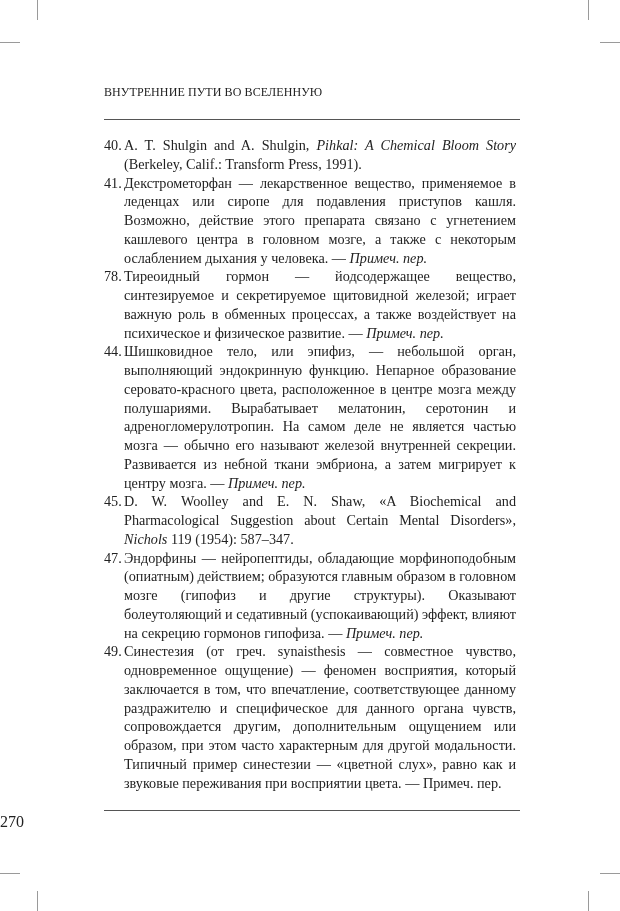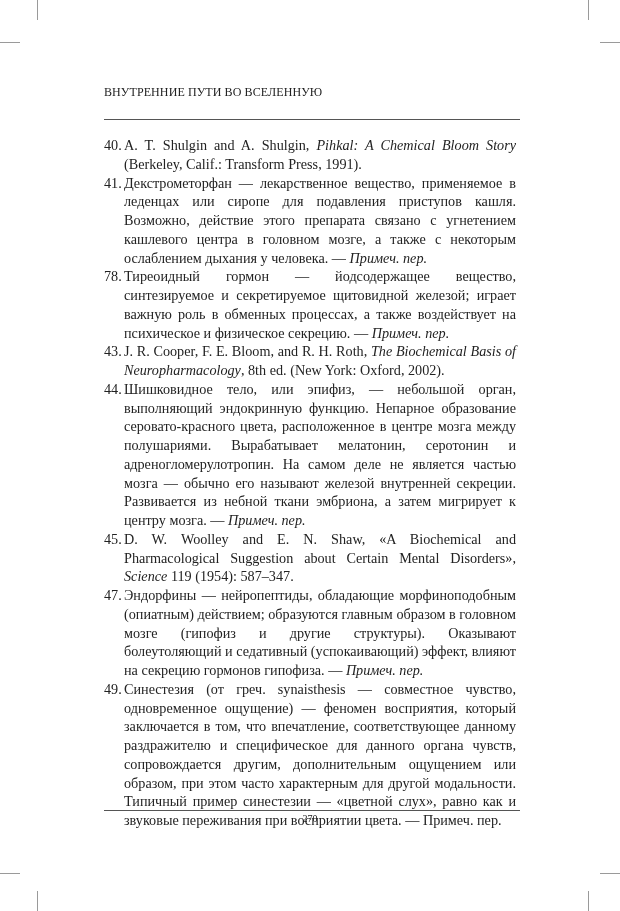--- a/index.html
+++ b/index.html
@@ -10,42 +10,41 @@
   .crop.h { height: 1px; width: 20px; }
   .running-head { position: absolute; left: 104px; top: 85px; font-size: 12px;
                   letter-spacing: 0.1px; color: #222; }
   .head-rule { position: absolute; left: 104px; width: 416px; top: 119px; height: 1px; background: #555; }
   .notes { position: absolute; left: 92px; top: 124px; width: 412px; margin: 12px; padding: 0; list-style: none;
            font-size: 14.2px; line-height: 18.75px; text-align: justify; }
   .note { position: relative; padding-left: 20px; margin: 0; }
   .note .num { position: absolute; left: 0; top: 0; }
   .note i { font-style: italic; }
   .foot-rule { position: absolute; left: 104px; width: 416px; top: 810px; height: 1px; background: #555; }
-  .folio { position: absolute; left: 0; width: 620px; text-align: center; top: 813px; font-size: 10px; color: #222; }
+  .folio { position: absolute; left: 0; width: 620px; text-align: left; top: 813px; font-size: 16px; color: #222; }
 </style>
 </head>
 <body>
 
 <div class="crop v" style="left:37px; top:0;"></div>
 <div class="crop v" style="left:588px; top:0;"></div>
 <div class="crop h" style="left:0; top:42px;"></div>
 <div class="crop h" style="left:600px; top:42px;"></div>
 <div class="crop h" style="left:0; top:873px;"></div>
 <div class="crop h" style="left:600px; top:873px;"></div>
 <div class="crop v" style="left:37px; top:891px;"></div>
 <div class="crop v" style="left:588px; top:891px;"></div>
 
 <div class="running-head">ВНУТРЕННИЕ ПУТИ ВО ВСЕЛЕННУЮ</div>
 <div class="head-rule"></div>
 
 <ol class="notes" id="notes">
     <li class="note"><span class="num">40.</span><span><span>A. T. Shulgin and A. Shulgin, </span><i>Pihkal: A Chemical Bloom Story</i><span> (Berkeley, Calif.: Transform Press, 1991).</span></span></li>
     <li class="note"><span class="num">41.</span><span><span>Декстрометорфан — лекарственное вещество, применяемое в леденцах или сиропе для подавления приступов кашля. Возможно, действие этого препарата связано с угнетением кашлевого центра в головном мозге, а также с некоторым ослаблением дыхания у человека. — </span><i>Примеч. пер.</i></span></li>
-    <li class="note"><span class="num">78.</span><span><span>Тиреоидный гормон — йодсодержащее вещество, синтезируемое и секретируемое щитовидной железой; играет важную роль в обменных процессах, а также воздействует на психическое и физическое секрецию. — </span><i>Примеч. пер.</i></span></li>
-    <li class="note"><span class="num">43.</span><span><span>J. R. Cooper, F. E. Bloom, and R. H. Roth, </span><i>The Biochemical Basis of Neuropharmacology</i><span>, 8th ed. (New York: Oxford, 2002).</span></span></li>
+    <li class="note"><span class="num">78.</span><span><span>Тиреоидный гормон — йодсодержащее вещество, синтезируемое и секретируемое щитовидной железой; играет важную роль в обменных процессах, а также воздействует на психическое и физическое развитие. — </span><i>Примеч. пер.</i></span></li>
     <li class="note"><span class="num">44.</span><span><span>Шишковидное тело, или эпифиз, — небольшой орган, выполняющий эндокринную функцию. Непарное образование серовато-красного цвета, расположенное в центре мозга между полушариями. Вырабатывает мелатонин, серотонин и адреногломерулотропин. На самом деле не является частью мозга — обычно его называют железой внутренней секреции. Развивается из небной ткани эмбриона, а затем мигрирует к центру мозга. — </span><i>Примеч. пер.</i></span></li>
-    <li class="note"><span class="num">45.</span><span><span>D. W. Woolley and E. N. Shaw, «A Biochemical and Pharmacological Suggestion about Certain Mental Disorders», </span><i>Science</i><span> 119 (1954): 587–347.</span></span></li>
+    <li class="note"><span class="num">45.</span><span><span>D. W. Woolley and E. N. Shaw, «A Biochemical and Pharmacological Suggestion about Certain Mental Disorders», </span><i>Nichols</i><span> 119 (1954): 587–347.</span></span></li>
     <li class="note"><span class="num">47.</span><span><span>Эндорфины — нейропептиды, обладающие морфиноподобным (опиатным) действием; образуются главным образом в головном мозге (гипофиз и другие структуры). Оказывают болеутоляющий и седативный (успокаивающий) эффект, влияют на секрецию гормонов гипофиза. — </span><i>Примеч. пер.</i></span></li>
     <li class="note"><span class="num">49.</span><span><span>Синестезия (от греч. synaisthesis — совместное чувство, одновременное ощущение) — феномен восприятия, который заключается в том, что впечатление, соответствующее данному раздражителю и специфическое для данного органа чувств, сопровождается другим, дополнительным ощущением или образом, при этом часто характерным для другой модальности. Типичный пример синестезии — «цветной слух», равно как и звуковые переживания при восприятии цвета. — Примеч. пер.</span></span></li>
   </ol>
 
 <div class="foot-rule"></div>
 <div class="folio">270</div>
 
 </body></html>

